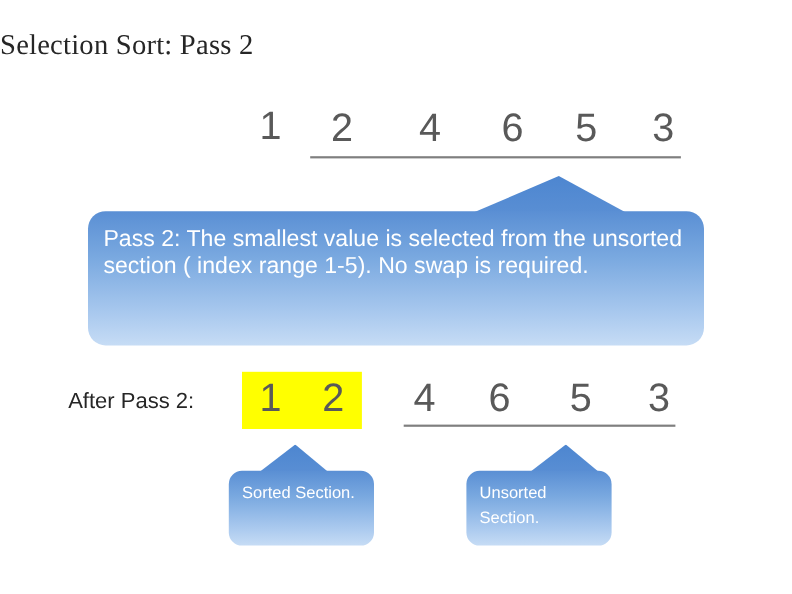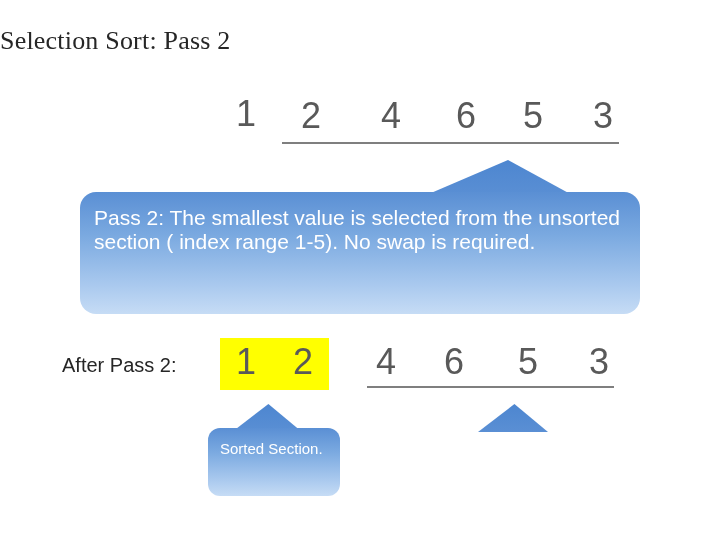--- a/index.html
+++ b/index.html
@@ -179,14 +179,17 @@
     <div class="num" style="left:353px; top:2px; width:48px;">3</div>
     <div class="underline" style="left:145px; top:48px; width:247px;"></div>
   </div>
 
   <div class="tail small-tail sorted-tail"></div>
   <div class="callout small-callout sorted-callout">
     <div class="callout-text">Sorted Section.</div>
   </div>
 
   <div class="tail small-tail unsorted-tail"></div>
+  <div class="callout small-callout unsorted-callout">
+    <div class="callout-text">Unsorted Section.</div>
+  </div>
 
 </div>
 
 </body></html>

